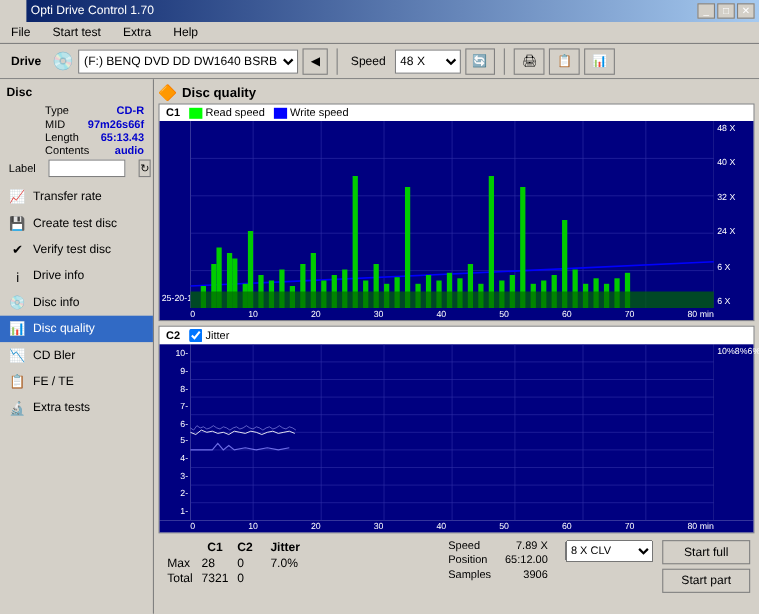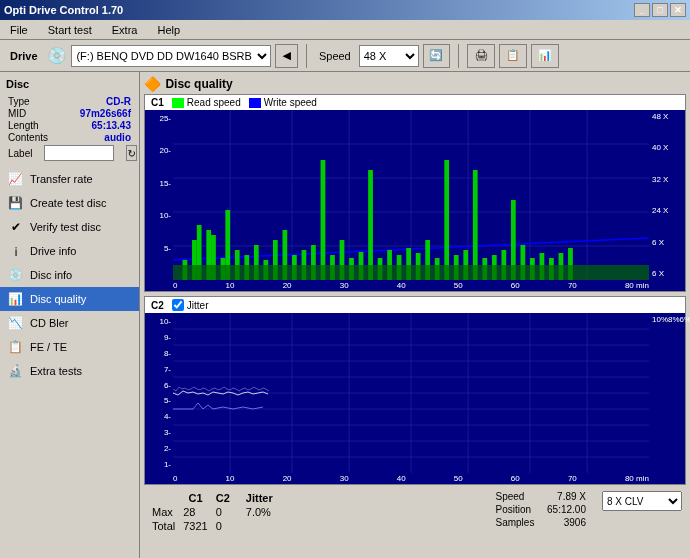--- a/index.html
+++ b/index.html
@@ -15,21 +15,22 @@
     
     .title-bar {
       background: linear-gradient(to right, #0a246a, #a6caf0);
       color: white;
       height: 20px;
       display: flex;
       align-items: center;
       justify-content: space-between;
       padding: 0 4px;
       font-size: 11px;
-      font-weight: bold;
+      font-weight: normal;
+      margin-left: 24px;
     }
     .title-bar-buttons {
       display: flex;
       gap: 2px;
     }
     .title-bar-btn {
       width: 16px;
       height: 14px;
       background: #d4d0c8;
       border: 1px solid #808080;
@@ -125,20 +126,21 @@
       margin-bottom: 2px;
     }
     .disc-info-block {
       padding: 2px 8px 6px 8px;
       font-size: 10px;
     }
     .disc-info-row {
       display: flex;
       justify-content: space-between;
       margin-bottom: 1px;
+      margin-left: 33px;
     }
     .disc-info-key { color: #000; }
     .disc-info-val { color: #0000cc; font-weight: bold; }
     .label-row {
       display: flex;
       align-items: center;
       gap: 12px;
       margin-top: 2px;
     }
     .label-input {
@@ -378,21 +380,21 @@
           <span class="legend-color" style="background:#00ff00;"></span>
           <span>Read speed</span>
         </div>
         <div class="legend-item">
           <span class="legend-color" style="background:#0000ff;"></span>
           <span>Write speed</span>
         </div>
       </div>
       <div style="display:flex;">
 
-        <div style="width:28px; background:#000080; display:flex; flex-direction:column; justify-content:space-between; align-items:flex-end; padding:4px 2px; color:white; font-size:8px;">
+        <div style="width:28px; background:#000080; display:flex; flex-direction:row; justify-content:space-between; align-items:flex-end; padding:4px 2px; color:white; font-size:8px;">
           <span>25-</span>
           <span>20-</span>
           <span>15-</span>
           <span>10-</span>
           <span>5-</span>
           <span></span>
         </div>
 
         <div style="flex:1; position:relative;">
           <svg width="100%" height="170" style="display:block; background:#000080;">
@@ -600,16 +602,20 @@
           <span class="speed-val">3906</span>
         </div>
       </div>
 
       <div style="display:flex; flex-direction:column; gap:2px; margin-left:8px;">
         <select style="width:80px; height:20px; font-size:10px;">
           <option>8 X CLV</option>
         </select>
       </div>
 
+      <div class="action-buttons">
+        <button class="action-btn">Start full</button>
+        <button class="action-btn">Start part</button>
+      </div>
     </div>
 
   </div>
 </div>
 
 </body></html>

